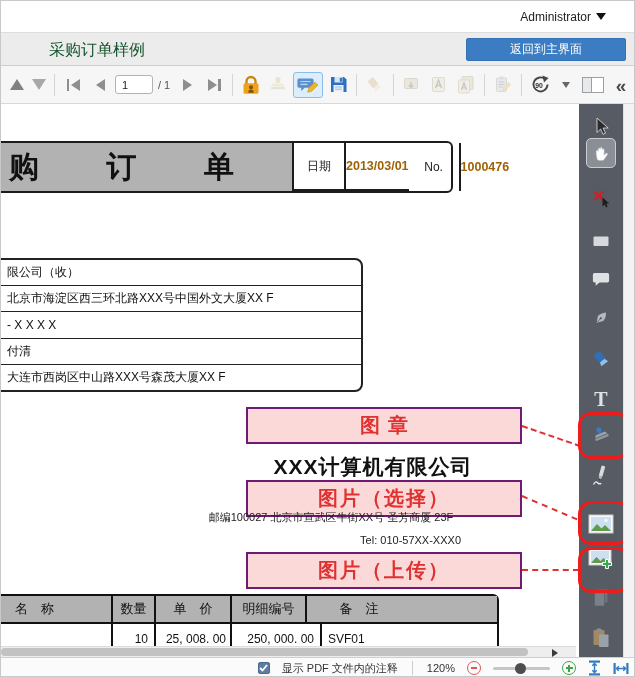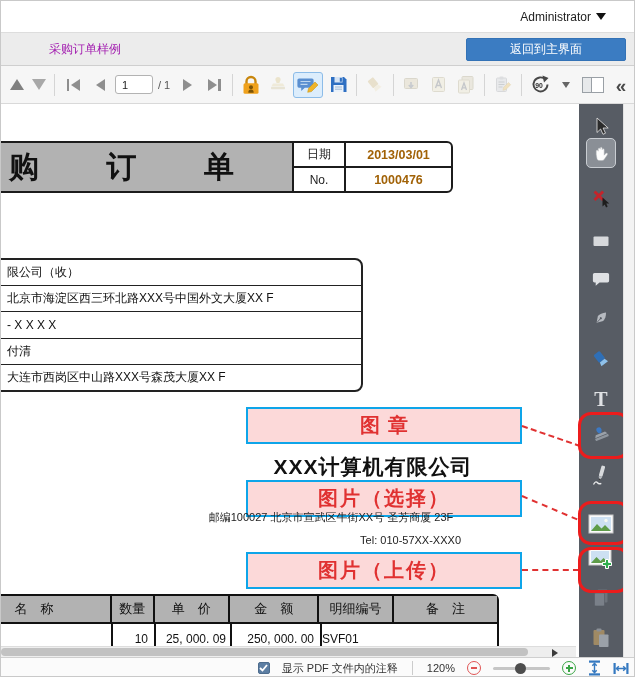--- a/index.html
+++ b/index.html
@@ -7,21 +7,21 @@
   .app { position:relative; width:635px; height:677px; background:#fff; border:1px solid #c9c9c9; overflow:hidden; }
 
   
   .topbar { position:absolute; left:0; top:0; width:100%; height:32px; background:#fff; border-bottom:1px solid #ddd;
             display:flex; align-items:center; justify-content:flex-end; padding-right:28px; }
   .user-menu { display:flex; align-items:center; gap:5px; font-size:12px; color:#222; cursor:default; }
   .caret-down { width:0; height:0; border-left:5px solid transparent; border-right:5px solid transparent; border-top:7px solid #111; }
 
   
   .tabbar { position:absolute; left:0; top:32px; width:100%; height:33px; background:#ececec; border-bottom:1px solid #cfcfcf; }
-  .doc-title { position:absolute; left:48px; top:0; line-height:33px; font-size:12px; color:#a21caf; }
+  .doc-title { position:absolute; left:48px; top:0; line-height:33px; font-size:16px; color:#14532d; }
   .back-btn { position:absolute; right:8px; top:5px; width:160px; height:23px; background:#3b7cc2; border:1px solid #3372b6;
               border-radius:2px; color:#fff; font-size:12px; text-align:center; line-height:21px; cursor:pointer; }
 
   
   .toolbar { position:absolute; left:0; top:65px; width:100%; height:38px; background:#f6f6f6; border-bottom:1px solid #d9d9d9;
              display:flex; align-items:center; padding-left:6px; gap:3px; }
   .tb { display:flex; align-items:center; justify-content:center; width:24px; height:26px; }
   .tb.sm { width:19px; }
   .tb-sep { width:1px; height:22px; background:#d5d5d5; margin:0 3px; }
   .tri-up { width:0; height:0; border-left:7px solid transparent; border-right:7px solid transparent; border-bottom:11px solid #808080; }
@@ -38,48 +38,48 @@
   .dd-caret { width:0; height:0; border-left:4.5px solid transparent; border-right:4.5px solid transparent; border-top:6px solid #666; margin-left:2px; }
   .collapse-btn { position:absolute; right:3px; top:7px; width:20px; height:24px; display:flex; align-items:center; justify-content:center; cursor:pointer; }
   .collapse-btn::after { content:"«"; font-size:19px; font-weight:bold; color:#4a4a4a; line-height:1; }
 
   
   .page { position:absolute; left:0; top:103px; width:575px; height:542px; background:#fff; overflow:hidden; }
   .po-titlebar { position:absolute; left:-12px; top:37px; width:305px; height:52px; background:#b2b2b2; border:2px solid #1c1c1c;
                  display:flex; align-items:center; justify-content:space-between; padding:0 58px 0 18px; }
   .po-titlebar span { font-size:30px; font-weight:600; color:#111; }
   .meta-table { position:absolute; left:291px; top:37px; width:161px; height:52px; border:2px solid #1c1c1c; border-radius:0 6px 6px 0;
-                background:#fff; display:flex; flex-direction:column; }
+                background:#fff; display:flex; flex-direction:row; }
   .meta-row { flex:1; display:flex; }
   .meta-row:first-child { border-bottom:2px solid #1c1c1c; }
   .meta-label { width:52px; border-right:2px solid #1c1c1c; display:flex; align-items:center; justify-content:center; font-size:12px; color:#222; }
   .meta-value { flex:1; display:flex; align-items:center; justify-content:center; font-size:12.5px; font-weight:600; color:#a16207; }
   .recipient-box { position:absolute; left:-24px; top:154px; width:386px; height:134px; border:2px solid #222; border-radius:8px;
                    background:#fff; display:flex; flex-direction:column; }
   .recipient-row { flex:1; display:flex; align-items:center; padding-left:28px; font-size:12px; color:#111; white-space:nowrap; }
   .recipient-row + .recipient-row { border-top:1.5px solid #222; }
   .company-name { position:absolute; left:172px; top:349px; width:400px; text-align:center; font-size:21px; font-weight:bold; color:#111; letter-spacing:1px; }
   .company-address { position:absolute; left:165px; top:406px; width:330px; text-align:center; font-size:11px; color:#222; white-space:nowrap; }
   .company-tel { position:absolute; left:165px; top:430px; width:295px; text-align:right; font-size:11px; color:#222; }
 
-  .callout { position:absolute; left:245px; width:276px; height:37px; background:#fcd9d9; border:2px solid #0ea5e9;
+  .callout { position:absolute; left:245px; width:276px; height:37px; background:#fcd9d9; border:2px solid #701a75;
              display:flex; align-items:center; justify-content:center; font-size:20px; font-weight:bold; color:#e03131; }
   .callout.wide-ls { letter-spacing:8px; text-indent:8px; }
   .callout.narrow-ls { letter-spacing:2px; }
 
   .item-table { position:absolute; left:-45px; top:490px; width:543px; border:2px solid #111; border-radius:6px; background:#fff; }
   .it-row { display:flex; }
   .it-header { background:#b2b2b2; border-bottom:2px solid #111; }
   .it-cell { border-right:2px solid #111; display:flex; align-items:center; justify-content:center; font-size:13px; color:#111; height:26px; white-space:nowrap; }
   .it-body .it-cell { height:30px; font-size:12px; background:#fff; }
   .it-cell:last-child { border-right:none;border-radius:8px; }
   .c-name { width:155px; }  .c-qty { width:43px; justify-content:flex-end; padding-right:6px; }
   .c-price { width:76px; justify-content:flex-end; padding-right:4px; }
   .c-amount { width:90px; justify-content:flex-end; padding-right:6px; }
-  .c-detail { width:75px; }  .c-remark { width:104px; justify-content:flex-start; }
+  .c-detail { width:75px; }  .c-remark { width:104px; justify-content:flex-start; padding-left:6px; }
   .it-header .c-qty, .it-header .c-price, .it-header .c-amount, .it-header .c-remark { justify-content:center; padding:0; }
 
   
   .connector { position:absolute; border-top:2.5px dashed #e03131; transform-origin:left center; }
   .red-ring { position:absolute; border:3.5px solid #ec1c1c; border-radius:13px; }
 
   
   .sidebar { position:absolute; left:578px; top:103px; width:44px; height:553px; background:#575c64; }
   .slot { position:absolute; left:0; width:44px; height:32px; display:flex; align-items:center; justify-content:center; cursor:pointer; }
   .slot.selected { left:7px; width:30px; height:30px; background:#8a8f96; border:1.5px solid #c9cdd2; border-radius:5px; }
@@ -278,28 +278,27 @@
     <div class="company-address">邮编100027 北京市宣武区牛街XX号 圣芳商厦 23F</div>
     <div class="company-tel">Tel: 010-57XX-XXX0</div>
 
     <div class="callout narrow-ls" style="top:448px">图片（上传）</div>
 
     <div class="item-table">
       <div class="it-row it-header">
         <div class="it-cell c-name">名　称</div>
         <div class="it-cell c-qty">数量</div>
         <div class="it-cell c-price">单　价</div>
-        <div class="it-cell c-amount">金　额</div>
         <div class="it-cell c-detail">明细编号</div>
         <div class="it-cell c-remark">备　注</div>
       </div>
       <div class="it-row it-body">
         <div class="it-cell c-name"></div>
         <div class="it-cell c-qty">10</div>
-        <div class="it-cell c-price">25, 000. 09</div>
+        <div class="it-cell c-price">25, 008. 00</div>
         <div class="it-cell c-amount">250, 000. 00</div>
         <div class="it-cell c-remark">SVF01</div>
       </div>
     </div>
   </div>
 
   <div class="connector" style="left:521px; top:424px; width:62px; transform:rotate(19deg);"></div>
   <div class="connector" style="left:521px; top:494px; width:60px; transform:rotate(23deg);"></div>
   <div class="connector" style="left:521px; top:568px; width:57px;"></div>
 

